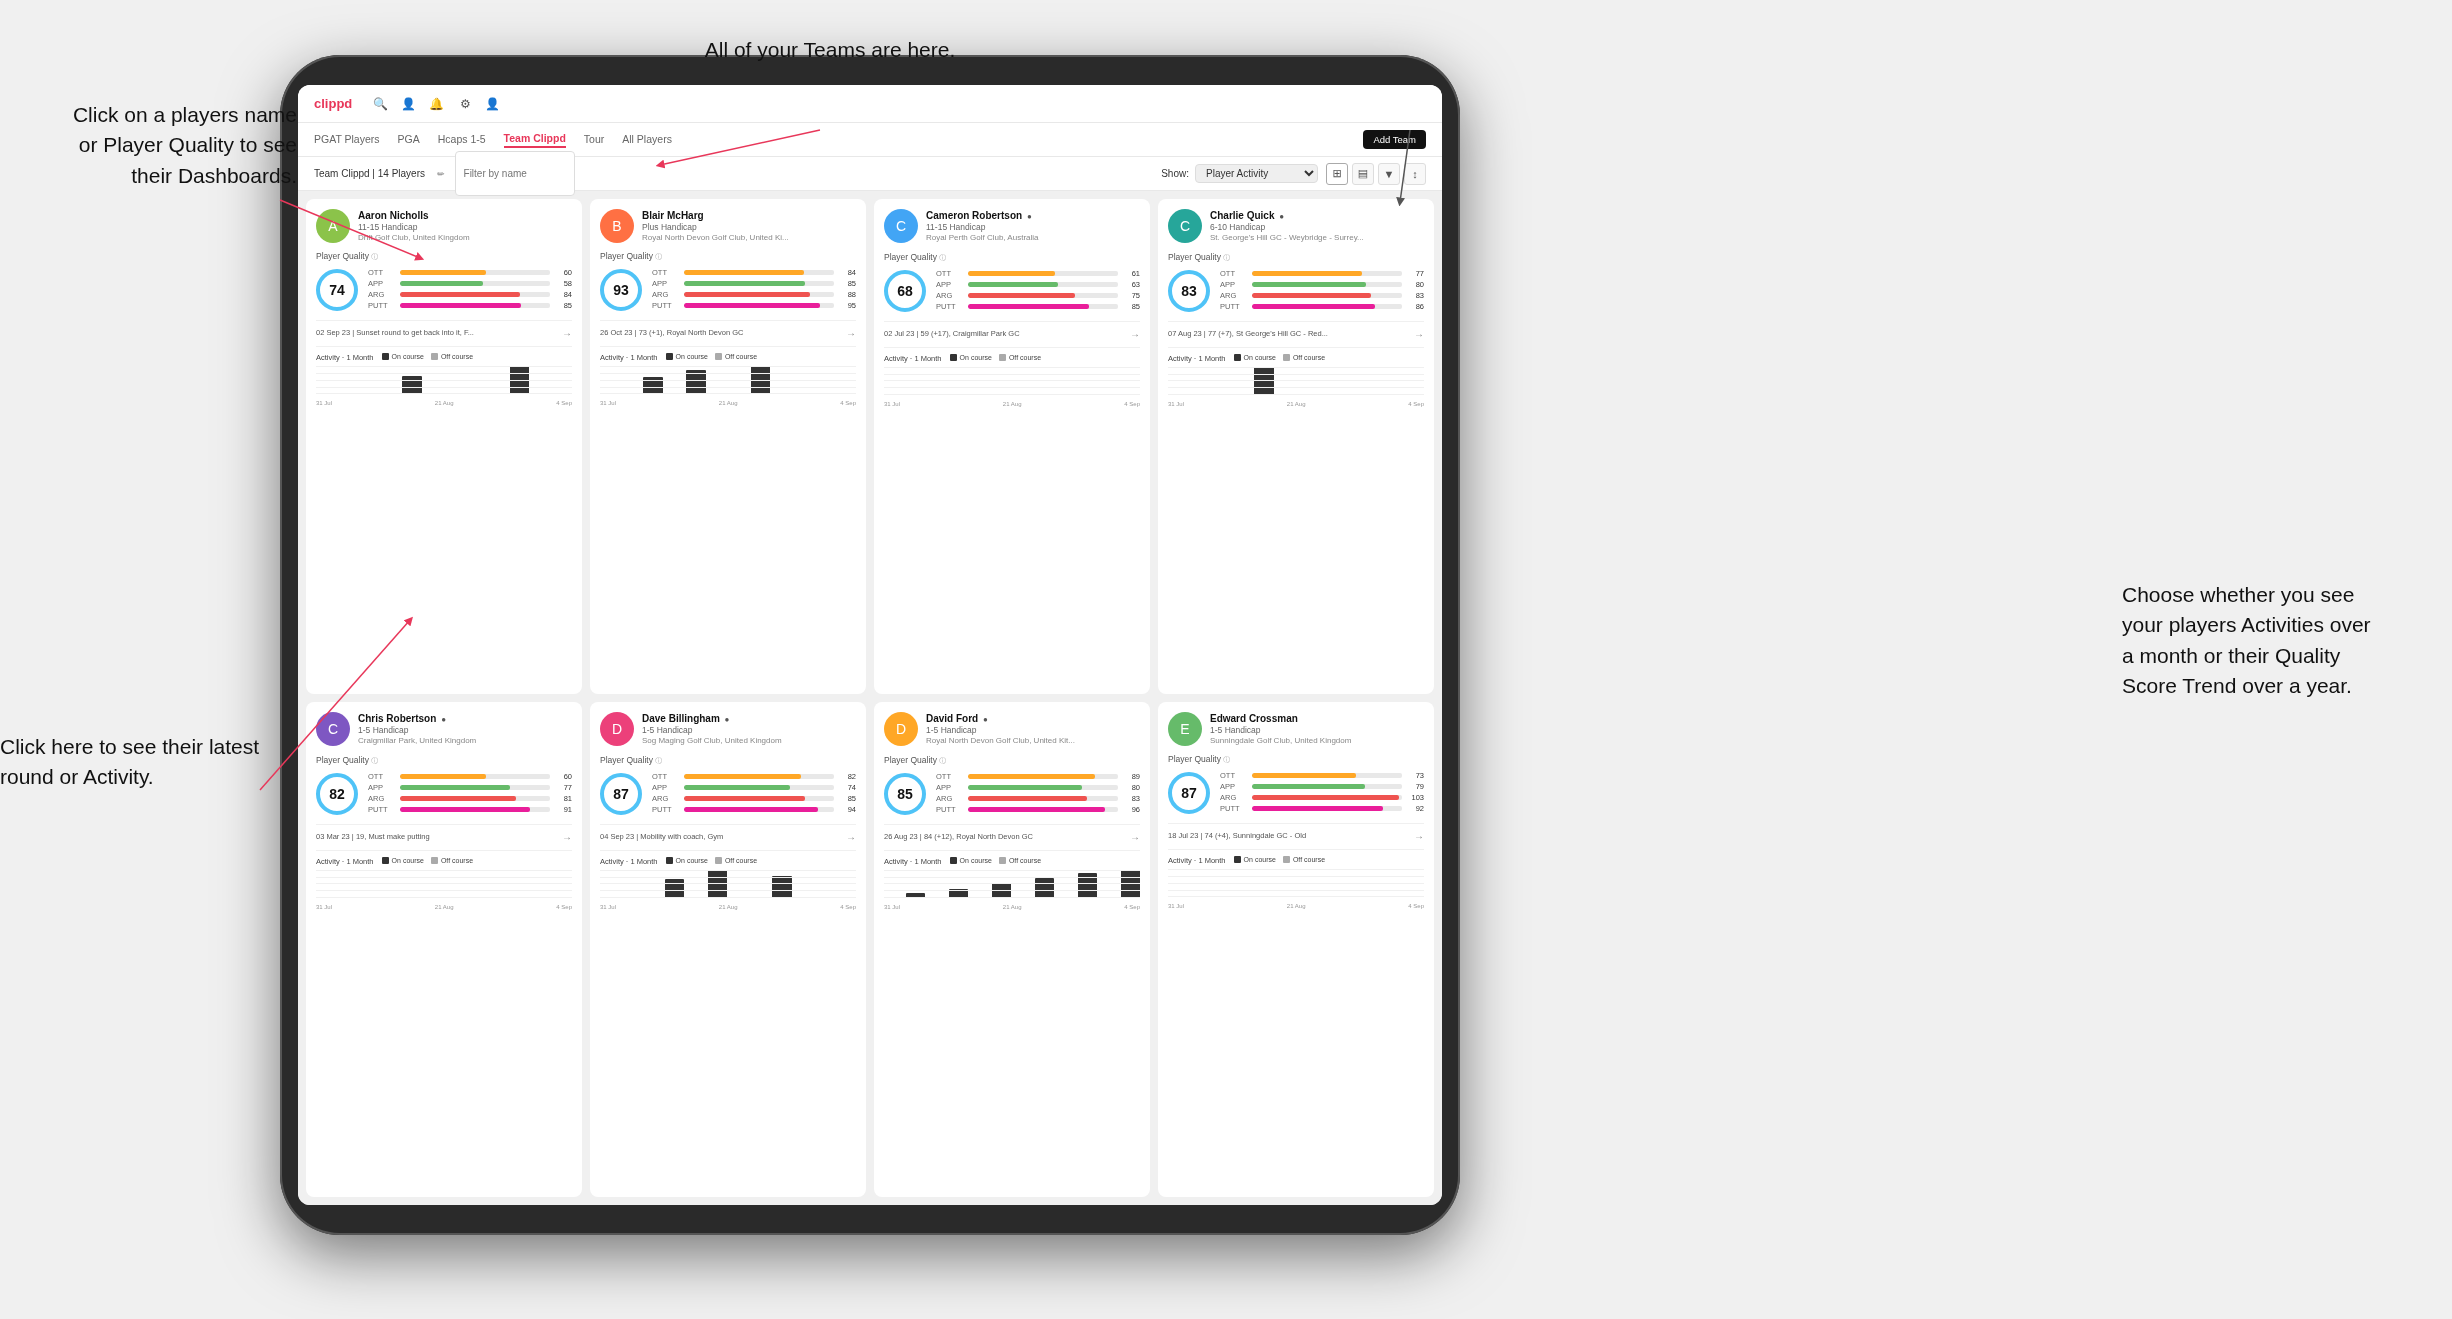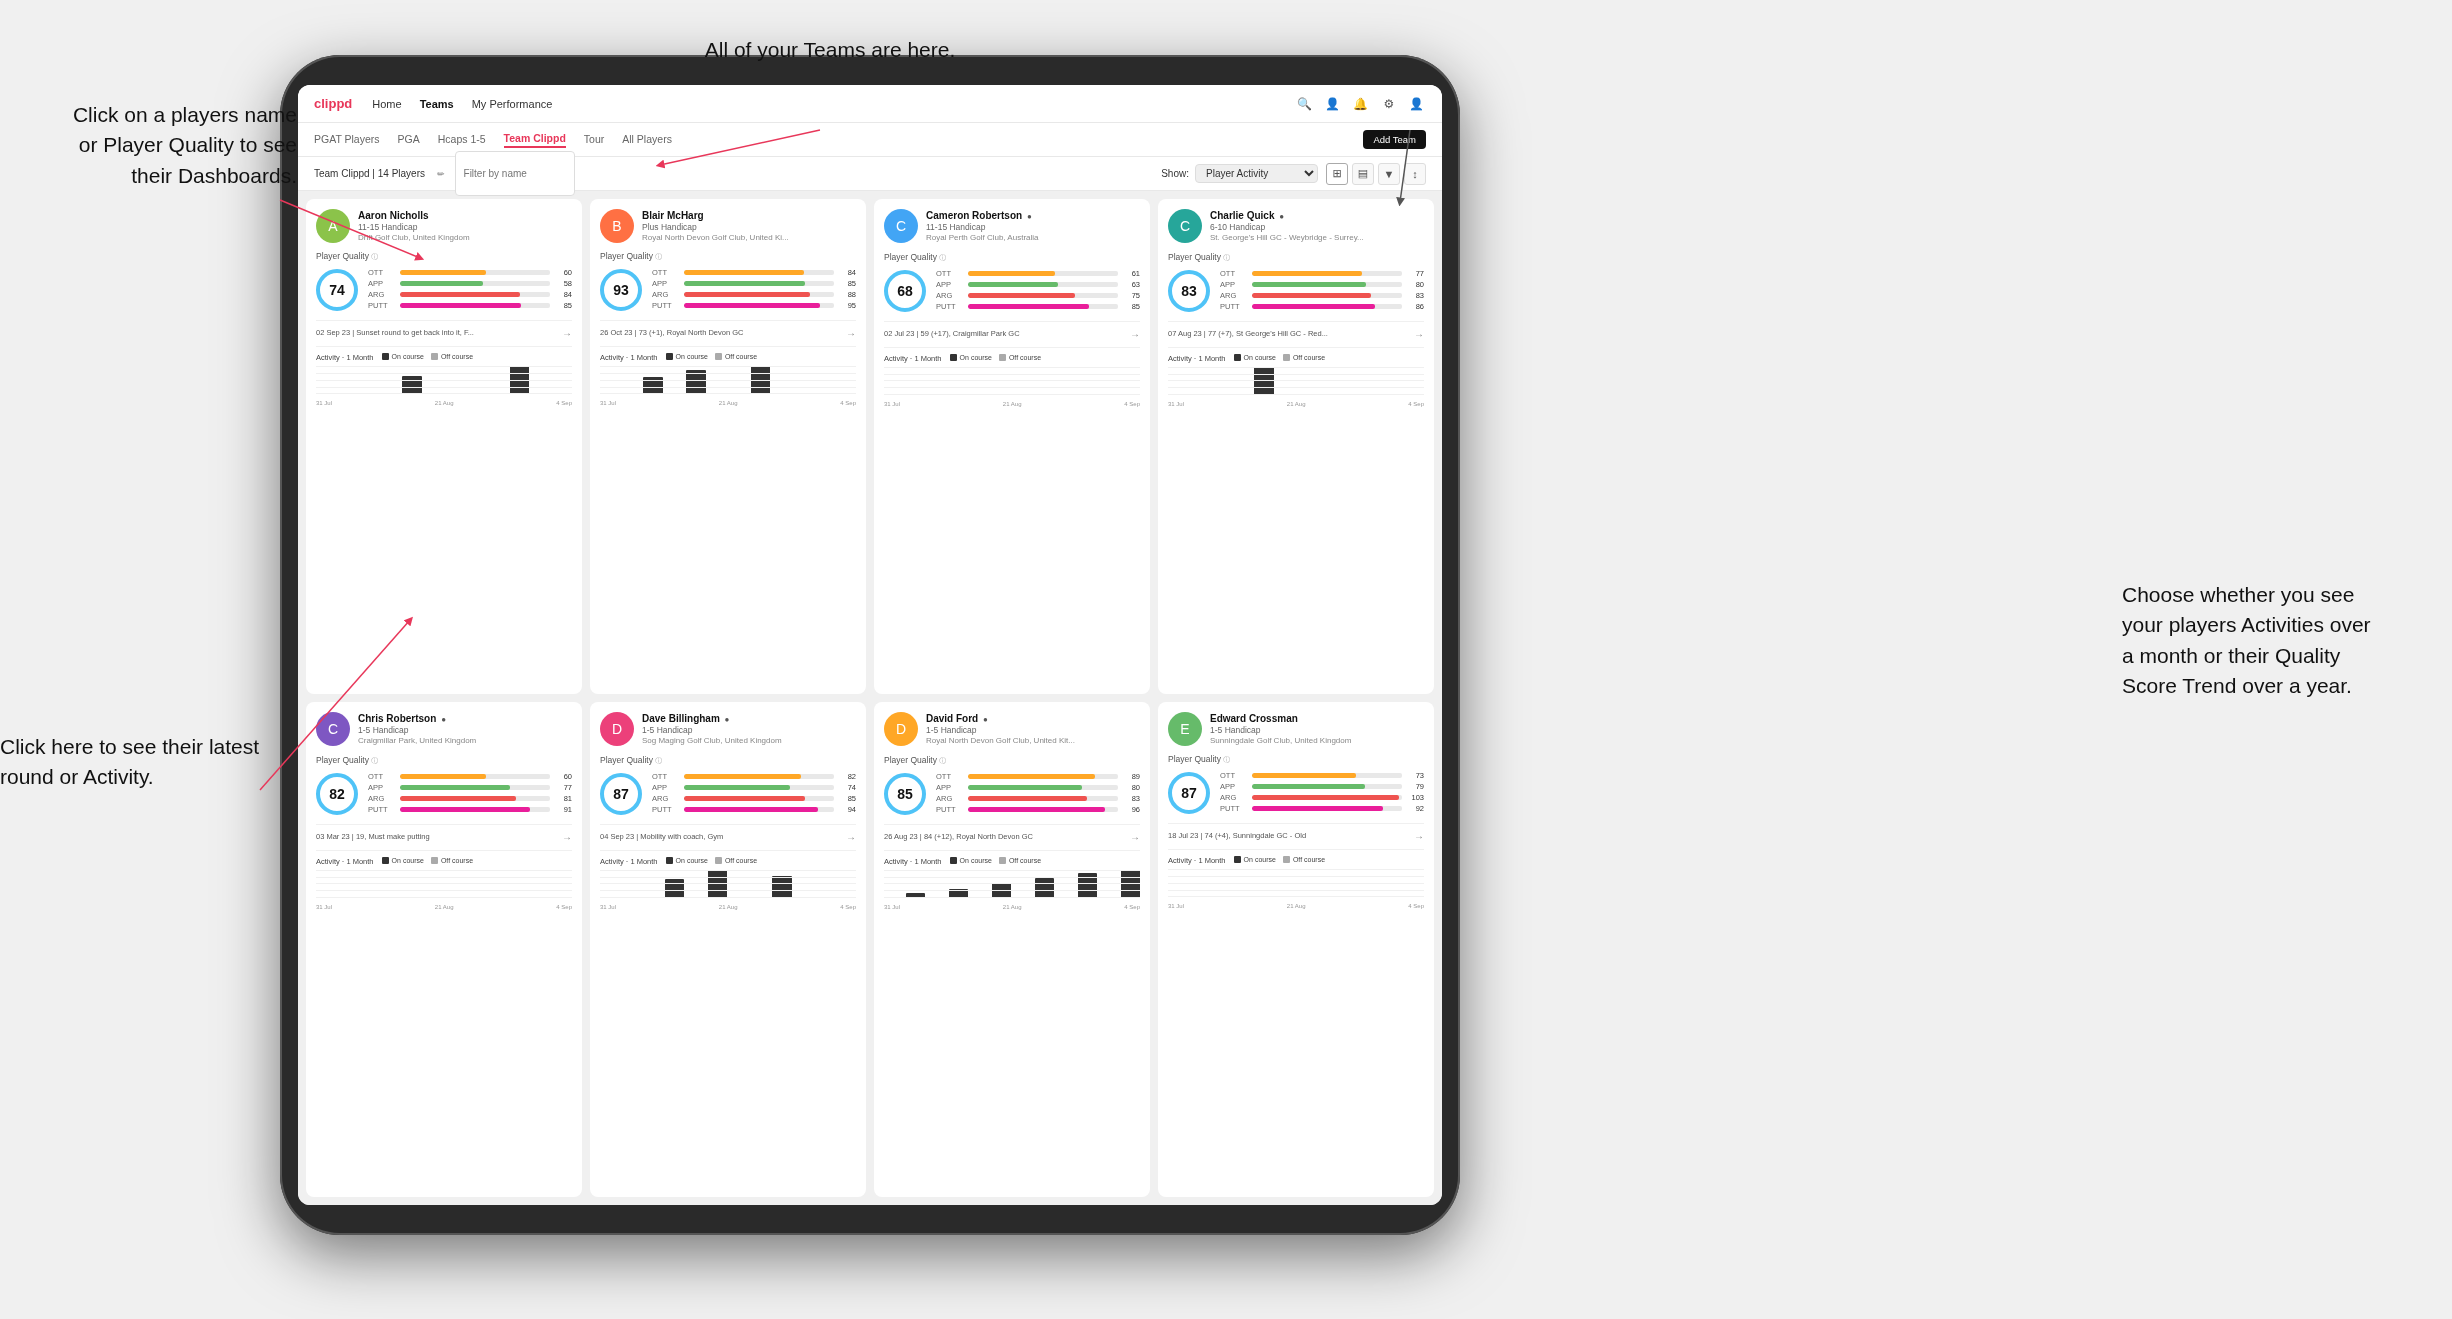--- a/index.html
+++ b/index.html
@@ -446,25 +446,20 @@
     }
   </style>
 </head>
 <body>
 
 <div class="ipad-frame">
   <div class="ipad-screen">
 
     <div class="navbar">
       <div class="nav-logo">clippd</div>
-      <div class="nav-links">
-        <span class="nav-link">Home</span>
-        <span class="nav-link active">Teams</span>
-        <span class="nav-link">My Performance</span>
-      </div>
       <div class="nav-icons">
         <div class="nav-icon">🔍</div>
         <div class="nav-icon">👤</div>
         <div class="nav-icon">🔔</div>
         <div class="nav-icon">⚙</div>
         <div class="nav-icon">👤</div>
       </div>
     </div>
 
     <div class="sub-tabs">

